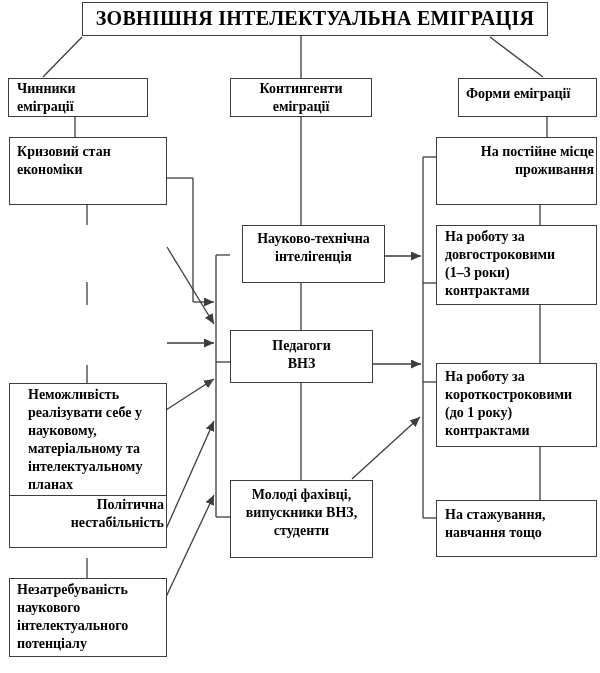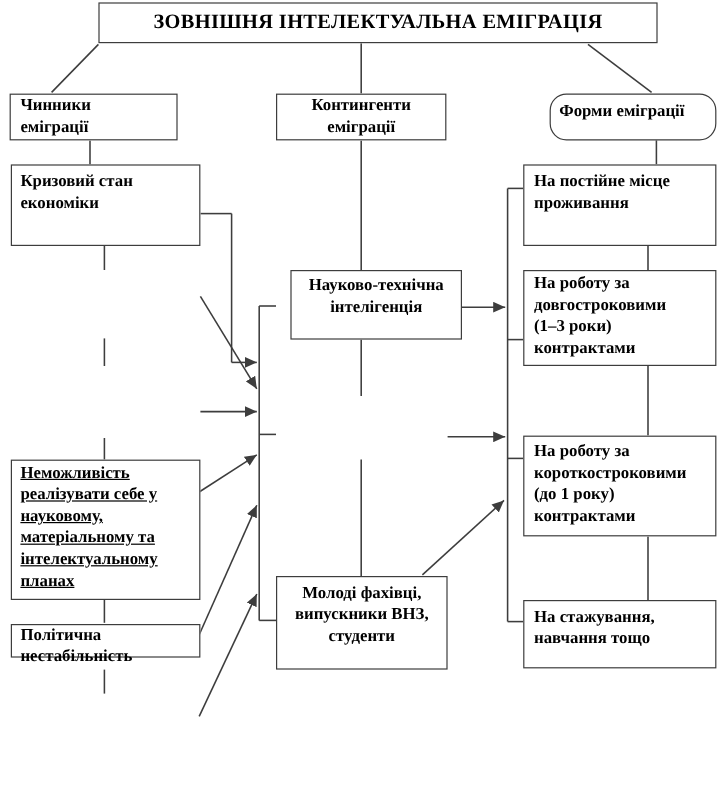--- a/index.html
+++ b/index.html
@@ -23,21 +23,21 @@
     position: absolute;
     box-sizing: border-box;
     border: 1.5px solid var(--color-line, #3d3d3d);
     background: var(--color-background, #ffffff);
     font-size: 14px;
     line-height: 18px;
     white-space: pre-line;
   }
   .ta-c { text-align: center; }
   .title-box {
-    font-size: 17px;
+    font-size: 20px;
     letter-spacing: 0.3px;
     text-align: center;
   }
 </style>
 </head>
 <body>
 
 <div class="canvas">
 
   <svg class="wires" viewBox="0 0 600 673" xmlns="http://www.w3.org/2000/svg">
@@ -96,40 +96,46 @@
       <line x1="352" y1="479" x2="420" y2="417" marker-end="url(#arrowhead)"></line>
     </g>
   </svg>
 
   <div class="box title-box" style="left:82px; top:2px; width:466px; height:34px; padding-top:6px;">ЗОВНІШНЯ ІНТЕЛЕКТУАЛЬНА ЕМІГРАЦІЯ</div>
 
   <div class="box" style="left:8px; top:78px; width:140px; height:39px; padding:1px 2px 18px 8px;">Чинники
 еміграції</div>
   <div class="box ta-c" style="left:230px; top:78px; width:142px; height:39px; padding-top:1px;">Контингенти
 еміграції</div>
-  <div class="box" style="left:458px; top:78px; width:139px; height:39px; padding:6px 2px 0 7px;border-radius:14px;">Форми еміграції</div>
+  <div class="box" style="left:458px; top:78px; width:139px; height:39px; padding:6px 2px 0 7px;">Форми еміграції</div>
 
   <div class="box" style="left:9px; top:137px; width:158px; height:68px; padding:5px 14px 0 7px;">Кризовий стан
 економіки</div>
-  <div class="box" style="left:9px; top:383px; width:158px; height:117px; padding:2px 2px 0 7px;text-decoration:underline;">Неможливість
+  <div class="box" style="left:9px; top:383px; width:158px; height:117px; padding:2px 2px 0 18px;">Неможливість
 реалізувати себе у
 науковому,
 матеріальному та
 інтелектуальному
 планах</div>
-  <div class="box" style="left:9px; top:520px; width:158px; height:28px; padding:0 2px 0 7px;">Політична
+  <div class="box" style="left:9px; top:495px; width:158px; height:53px; padding:0 2px 0 7px;text-align:right;">Політична
 нестабільність</div>
+  <div class="box" style="left:9px; top:578px; width:158px; height:79px; padding:2px 2px 0 7px;">Незатребуваність
+наукового
+інтелектуального
+потенціалу</div>
 
   <div class="box ta-c" style="left:242px; top:225px; width:143px; height:58px; padding-top:4px;">Науково-технічна
 інтелігенція</div>
+  <div class="box ta-c" style="left:230px; top:330px; width:143px; height:53px; padding-top:6px;">Педагоги
+ВНЗ</div>
   <div class="box ta-c" style="left:230px; top:480px; width:143px; height:78px; padding-top:5px;">Молоді фахівці,
 випускники ВНЗ,
 студенти</div>
 
-  <div class="box" style="left:436px; top:137px; width:161px; height:68px; padding:5px 2px 0 8px;">На постійне місце
+  <div class="box" style="left:436px; top:137px; width:161px; height:68px; padding:5px 2px 0 8px;text-align:right;">На постійне місце
 проживання</div>
   <div class="box" style="left:436px; top:225px; width:161px; height:80px; padding:2px 2px 0 8px;">На роботу за
 довгостроковими
 (1–3 роки)
 контрактами</div>
   <div class="box" style="left:436px; top:363px; width:161px; height:84px; padding:4px 2px 0 8px;">На роботу за
 короткостроковими
 (до 1 року)
 контрактами</div>
   <div class="box" style="left:436px; top:500px; width:161px; height:57px; padding:5px 2px 0 8px;">На стажування,

